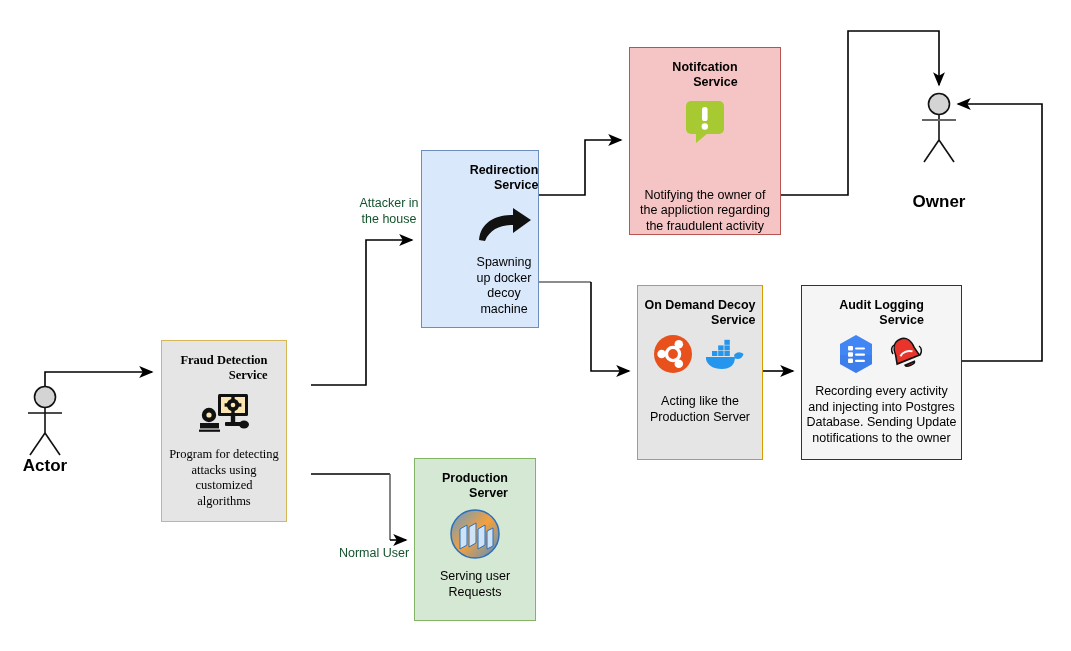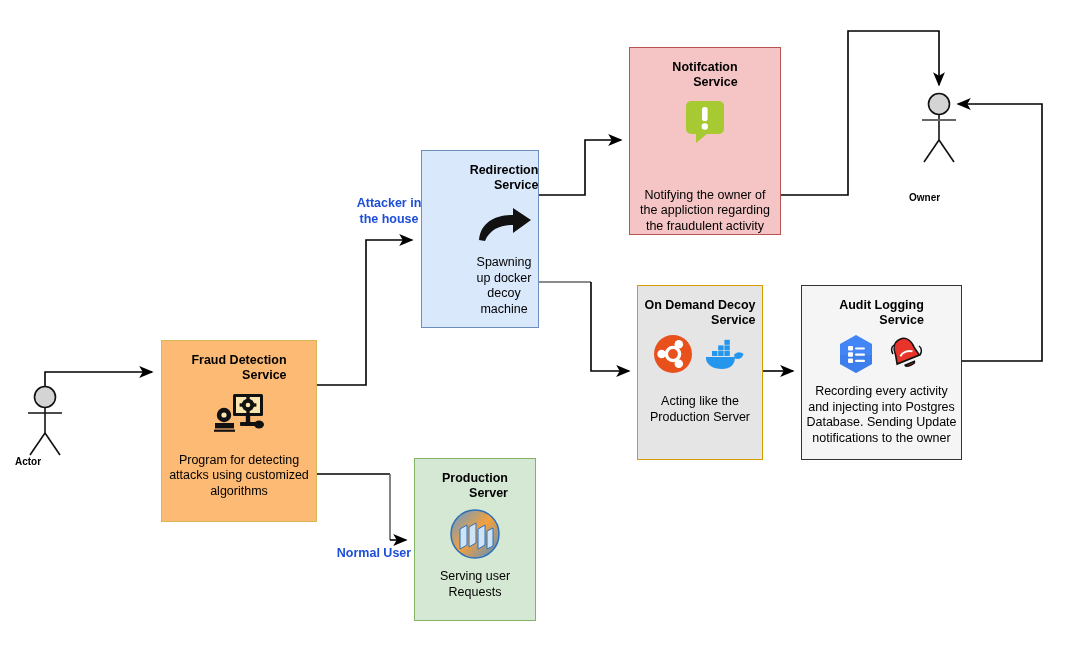--- a/index.html
+++ b/index.html
@@ -9,23 +9,23 @@
 
   .node{position:absolute;box-sizing:border-box;border-width:1px;border-style:solid;
         display:flex;flex-direction:column;align-items:center;}
   .node .title{font-weight:bold;font-size:12.5px;line-height:15px;text-align:right;
         color:#000;margin-top:12px;white-space:pre-line;}
   .node .desc{font-size:12.5px;line-height:15.5px;text-align:center;color:#000;
         margin-top:auto;margin-bottom:0;white-space:pre-line;}
   .node .iconrow{display:flex;align-items:center;justify-content:center;gap:10px;
         margin-top:10px;margin-bottom:10px;}
 
-  .edge-label{position:absolute;font-size:12.5px;line-height:15.5px;color:#1d4ed8;
-        text-align:center;white-space:pre-line;font-weight:bold;}
-  .actor-label{position:absolute;font-size:10px;font-weight:bold;color:#000;}
+  .edge-label{position:absolute;font-size:12.5px;line-height:15.5px;color:#14532d;
+        text-align:center;white-space:pre-line;}
+  .actor-label{position:absolute;font-size:17px;font-weight:bold;color:#000;text-align:center;}
 </style>
 </head>
 <body>
 
 <div id="canvas">
 
   <svg id="wires" viewBox="0 0 1071 651">
     <defs>
       <marker id="ah" markerWidth="9" markerHeight="9" refX="8" refY="4.5" orient="auto">
         <path d="M0,0.8 L9,4.5 L0,8.2 L2.2,4.5 Z" fill="#000"></path>
@@ -47,21 +47,21 @@
       <path d="M591,282 L591,371 L629,371" marker-end="url(#ah)"></path>
 
       <path d="M763,371 L793,371" marker-end="url(#ah)"></path>
 
       <path d="M781,195 L848,195 L848,31 L939,31 L939,85" marker-end="url(#ah)"></path>
 
       <path d="M962,361 L1042,361 L1042,104 L958,104" marker-end="url(#ah)"></path>
     </g>
   </svg>
 
-  <div class="node" style="left:161px;top:340px;width:156px;height:182px;background:#fdba74;border-color:#d6b656;">
+  <div class="node" style="left:161px;top:340px;width:126px;height:182px;background:#e5e5e5;border-color:#d6b656;font-family:Liberation Serif, serif;">
     <div class="title">Fraud Detection
 Service</div>
     <div class="iconrow">
       <svg width="52" height="44" viewBox="0 0 52 44">
         <rect x="20" y="1" width="30" height="22" rx="1.5" fill="#111"></rect>
         <rect x="23" y="4" width="24" height="16" fill="#fbe6b2"></rect>
         <circle cx="35" cy="12" r="6.2" fill="#111"></circle>
         <circle cx="35" cy="12" r="2.3" fill="#fbe6b2"></circle>
         <rect x="33.3" y="3.6" width="3.4" height="3.2" fill="#111"></rect>
         <rect x="33.3" y="17.2" width="3.4" height="3.2" fill="#111"></rect>

